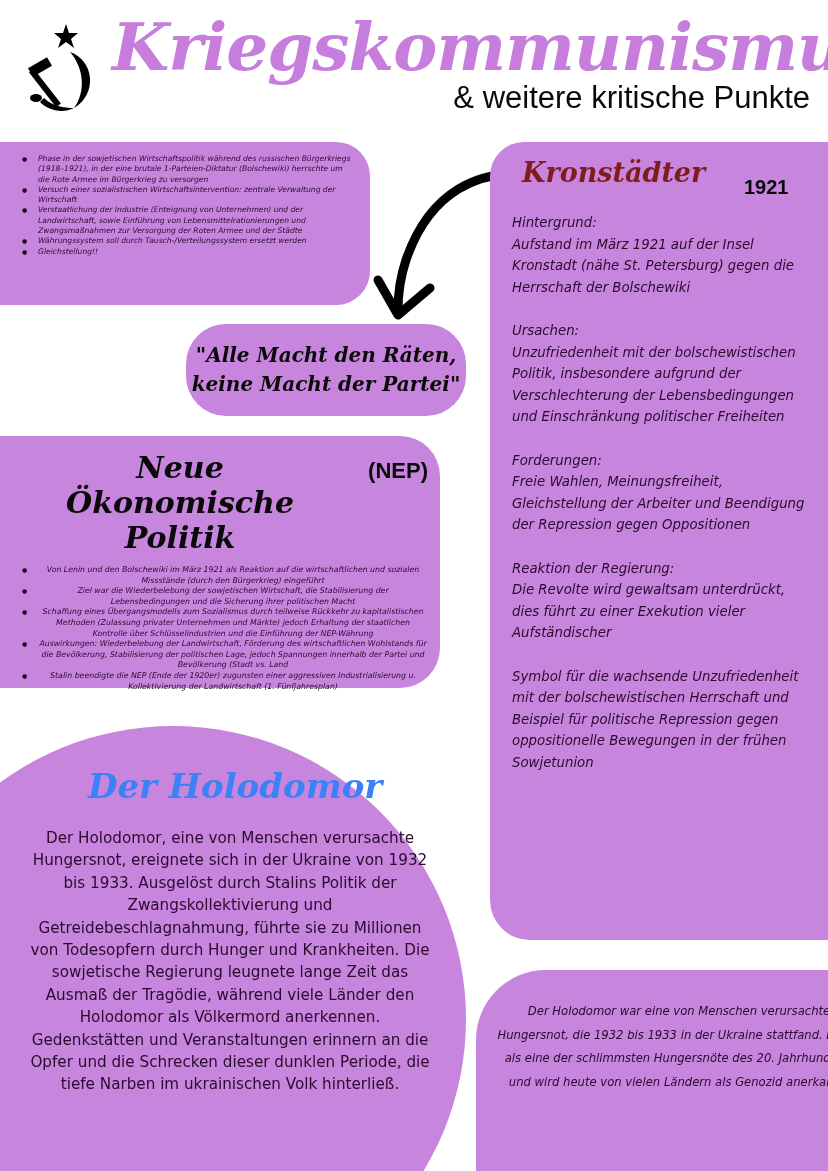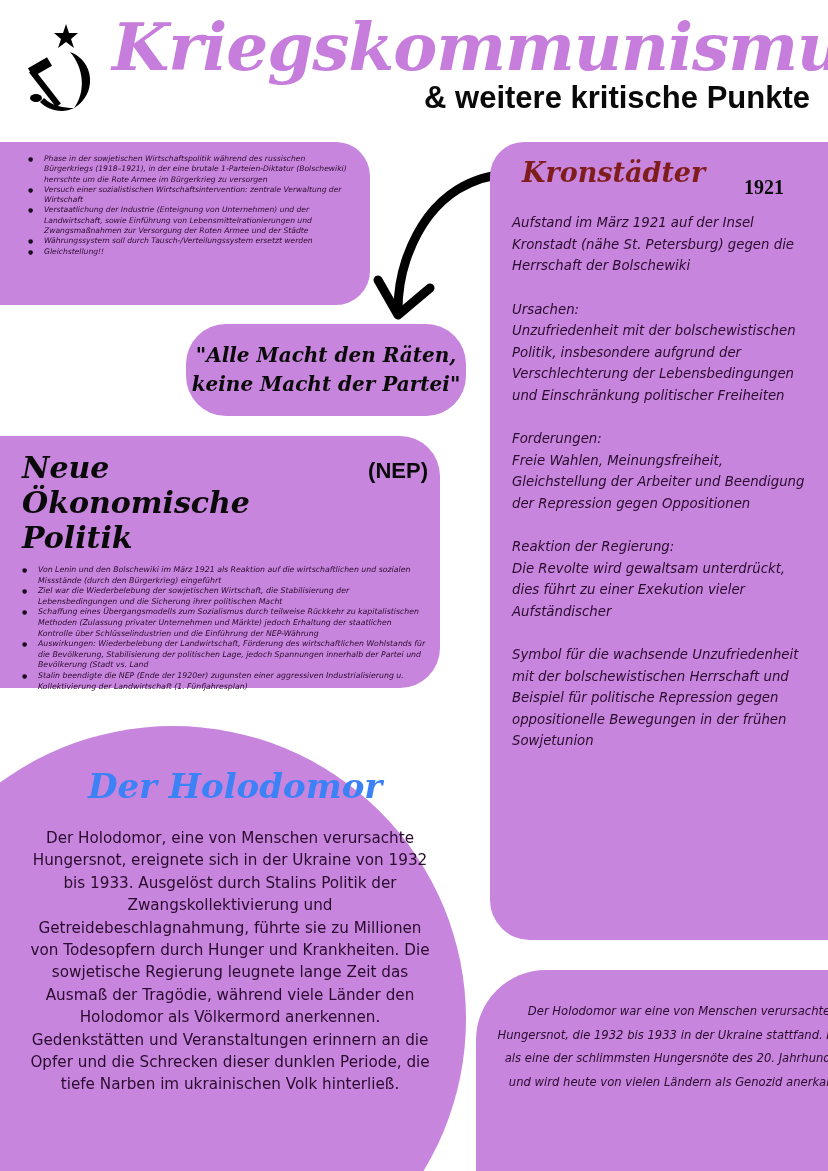--- a/index.html
+++ b/index.html
@@ -5,50 +5,50 @@
   * { box-sizing: border-box; margin: 0; padding: 0; }
   html, body { width: 828px; height: 1171px; background: #ffffff; overflow: hidden; }
   body { position: relative; font-family: "DejaVu Sans", sans-serif; color: #1a0a1e; }
 
   .script { font-family: "DejaVu Serif", serif; font-style: italic; font-weight: bold; }
   .hand { font-family: "DejaVu Sans", sans-serif; font-style: italic; color: #2a0a2e; }
 
   
   #logo { position: absolute; left: 26px; top: 22px; width: 72px; height: 92px; }
   #main-title { position: absolute; left: 112px; top: 2px; font-size: 66px; color: #c77ddc; letter-spacing: -1px; line-height: 90px; }
-  #sub-title { position: absolute; right: 18px; top: 80px; font-size: 31px; font-weight: bold; color: #0a0a0a; font-family: "Liberation Sans", sans-serif; }
+  #sub-title { position: absolute; right: 18px; top: 80px; font-size: 31px; font-weight: normal; color: #0a0a0a; font-family: "Liberation Sans", sans-serif; }
 
   .box { position: absolute; background: #c785dd; }
 
   
-  #box-kk { left: 0; top: 142px; width: 370px; height: 163px; border-radius: 0 34px 34px 0; padding: 12px 14px 0 28px; }
+  #box-kk { left: 0; top: 142px; width: 370px; height: 163px; border-radius: 0 34px 34px 0; padding: 12px 14px 0 22px; }
   .bullets { list-style: none; }
   .bullets li { position: relative; padding-left: 16px; font-size: 7.6px; line-height: 10.3px; }
   .bullets li::before { content: "●"; position: absolute; left: 0; top: 0; font-style: normal; font-size: 6px; color: #1a0a1e; }
 
   
   #arrow { position: absolute; left: 370px; top: 160px; width: 160px; height: 165px; }
 
   
   #box-quote { left: 186px; top: 324px; width: 280px; height: 92px; border-radius: 40px; display: flex; align-items: center; justify-content: center; text-align: center; }
   #quote-text { font-size: 20px; line-height: 29px; color: #0a0a0a; }
 
   
-  #box-nep { left: 0; top: 436px; width: 440px; height: 252px; border-radius: 0 40px 40px 0; padding: 14px 12px 0 22px; }
+  #box-nep { left: 0; top: 436px; width: 440px; height: 252px; border-radius: 0 40px 40px 0; padding: 14px 12px 0 22px; text-align: center; }
   #nep-title-row { display: flex; align-items: baseline; margin-bottom: 10px; }
   #nep-title { font-size: 30px; color: #0a0a0a; }
   #nep-abbr { font-size: 22px; font-weight: bold; margin-left: 30px; font-family: "Liberation Sans", sans-serif; color: #0a0a0a; }
   #box-nep .bullets li { font-size: 7.8px; line-height: 10.6px; }
 
   
   #box-kron { left: 490px; top: 142px; width: 338px; height: 798px; border-radius: 34px 0 0 40px; padding: 12px 16px 0 22px; }
   #kron-title { font-size: 27px; line-height: 38px; color: #7f1d1d; margin-left: 24px; }
   #kron-title span { display: block; }
   #kron-title span:last-child { margin-left: -14px; }
-  #kron-year { position: absolute; left: 254px; top: 34px; font-size: 20px; font-weight: bold; font-family: Liberation Serif, serif; color: #0a0a0a; }
+  #kron-year { position: absolute; left: 254px; top: 34px; font-size: 20px; font-weight: bold; font-family: Liberation Sans, sans-serif; color: #0a0a0a; }
   .kron-section { margin-top: 22px; font-size: 13.3px; line-height: 21.5px; }
   .kron-section:first-of-type { margin-top: 0; }
   #kron-sections { margin-top: 20px; }
 
   
   #box-holo { left: -120px; top: 726px; width: 586px; height: 586px; border-radius: 50%; }
   #holo-title { position: absolute; left: 88px; top: 766px; font-size: 34px; color: #3b82f6; }
   #holo-text { position: absolute; left: 30px; top: 827px; width: 400px; text-align: center; font-size: 15.2px; line-height: 22.4px; color: #2a0a2e; font-family: "DejaVu Sans", sans-serif; }
 
   
@@ -109,20 +109,21 @@
   </ul>
 </div>
 
 <div id="box-kron" class="box">
   <div id="kron-title" class="script">
     <span>Kronstädter</span>
   </div>
   <div id="kron-year">1921</div>
   <div id="kron-sections">
     <div class="kron-section hand">
+      <div>Hintergrund:</div>
       <div>Aufstand im März 1921 auf der Insel Kronstadt (nähe St. Petersburg) gegen die Herrschaft der Bolschewiki</div>
     </div>
     <div class="kron-section hand">
       <div>Ursachen:</div>
       <div>Unzufriedenheit mit der bolschewistischen Politik, insbesondere aufgrund der Verschlechterung der Lebensbedingungen und Einschränkung politischer Freiheiten</div>
     </div>
     <div class="kron-section hand">
       <div>Forderungen:</div>
       <div>Freie Wahlen, Meinungsfreiheit, Gleichstellung der Arbeiter und Beendigung der Repression gegen Oppositionen</div>
     </div>

